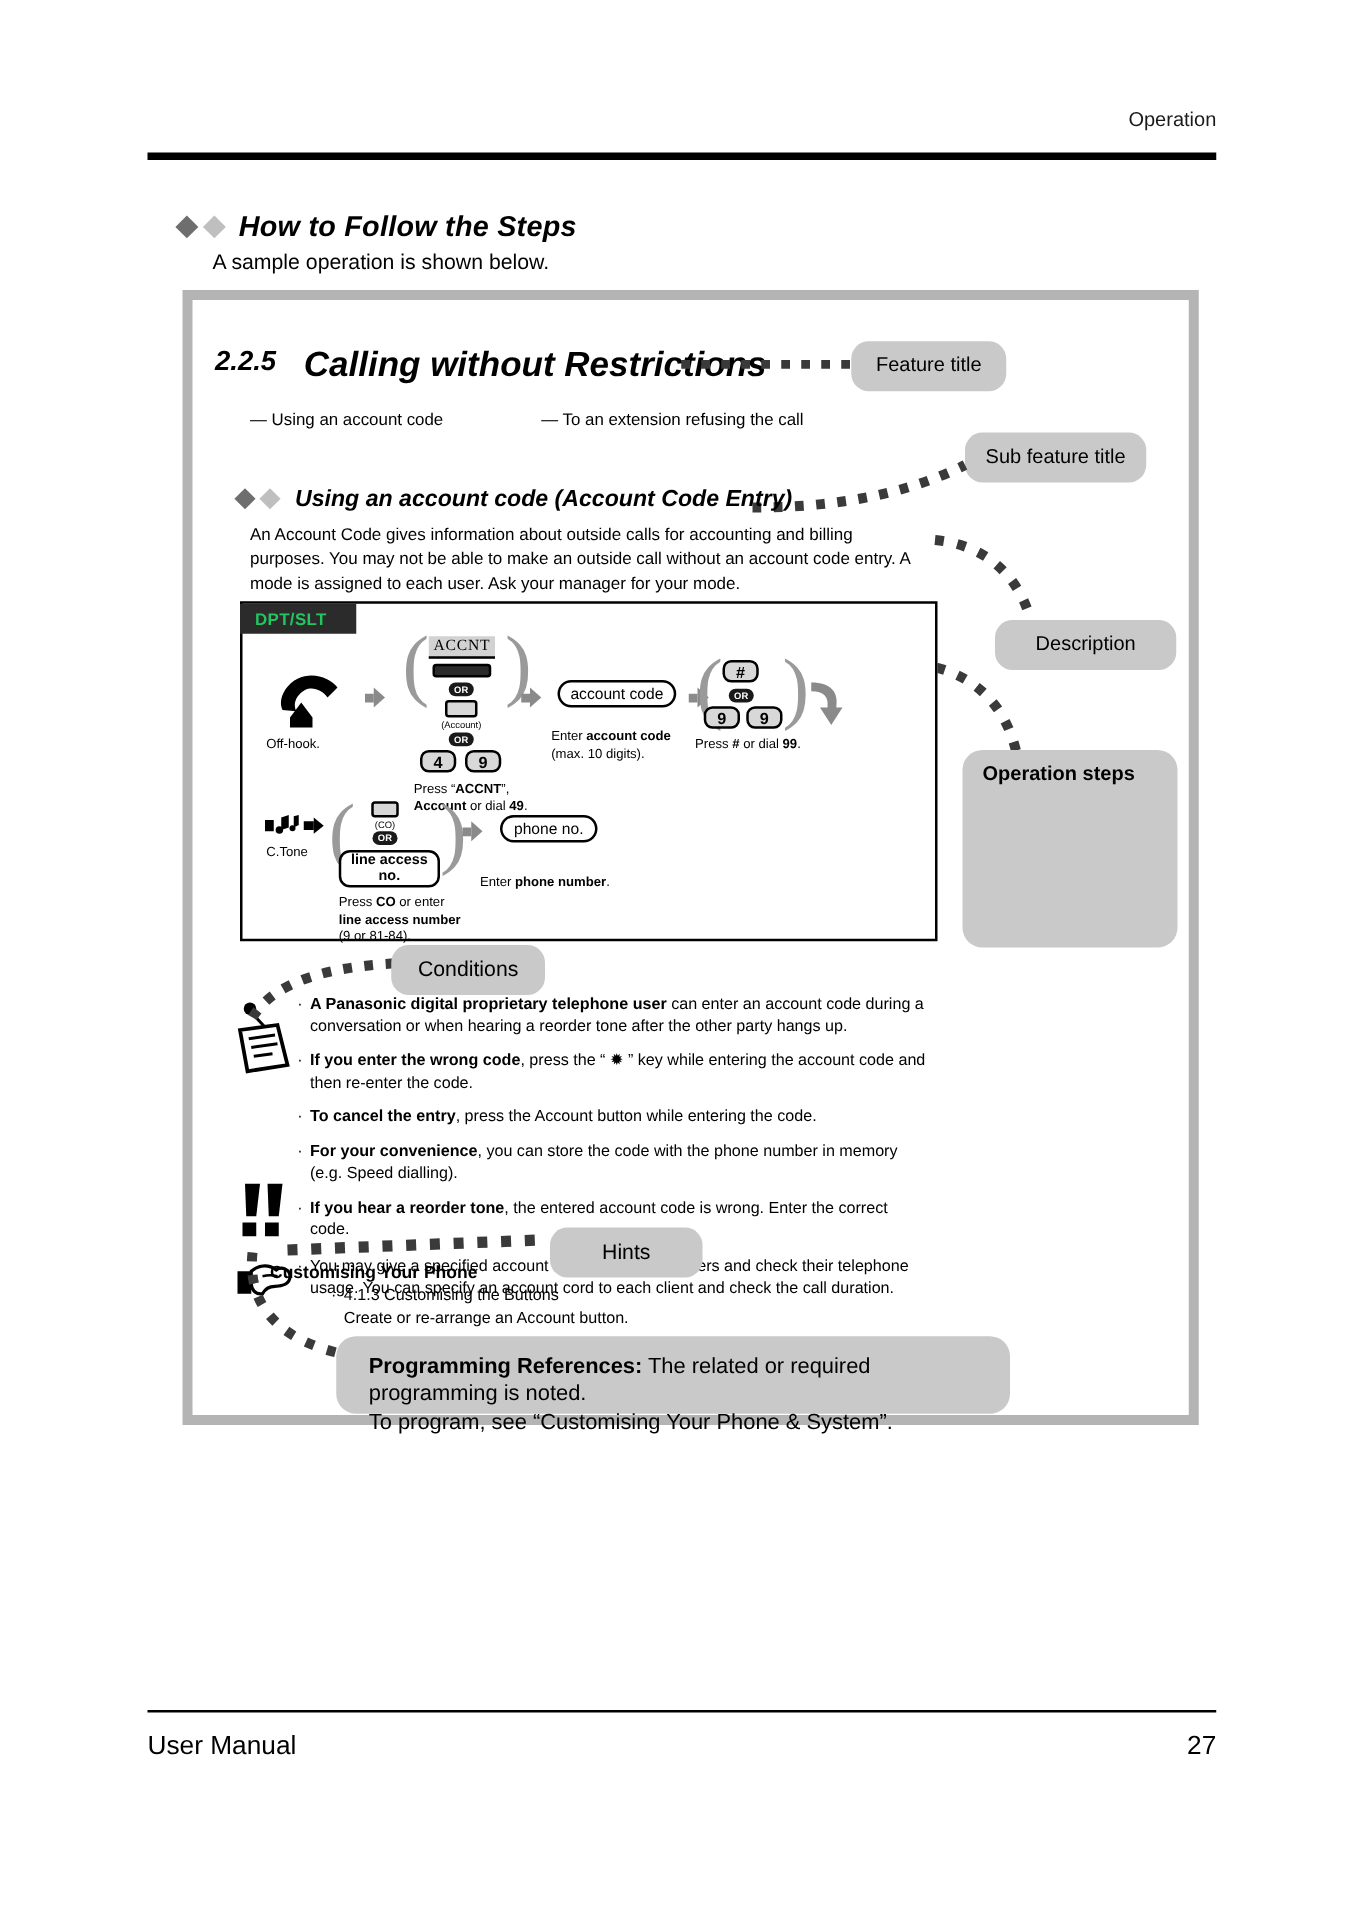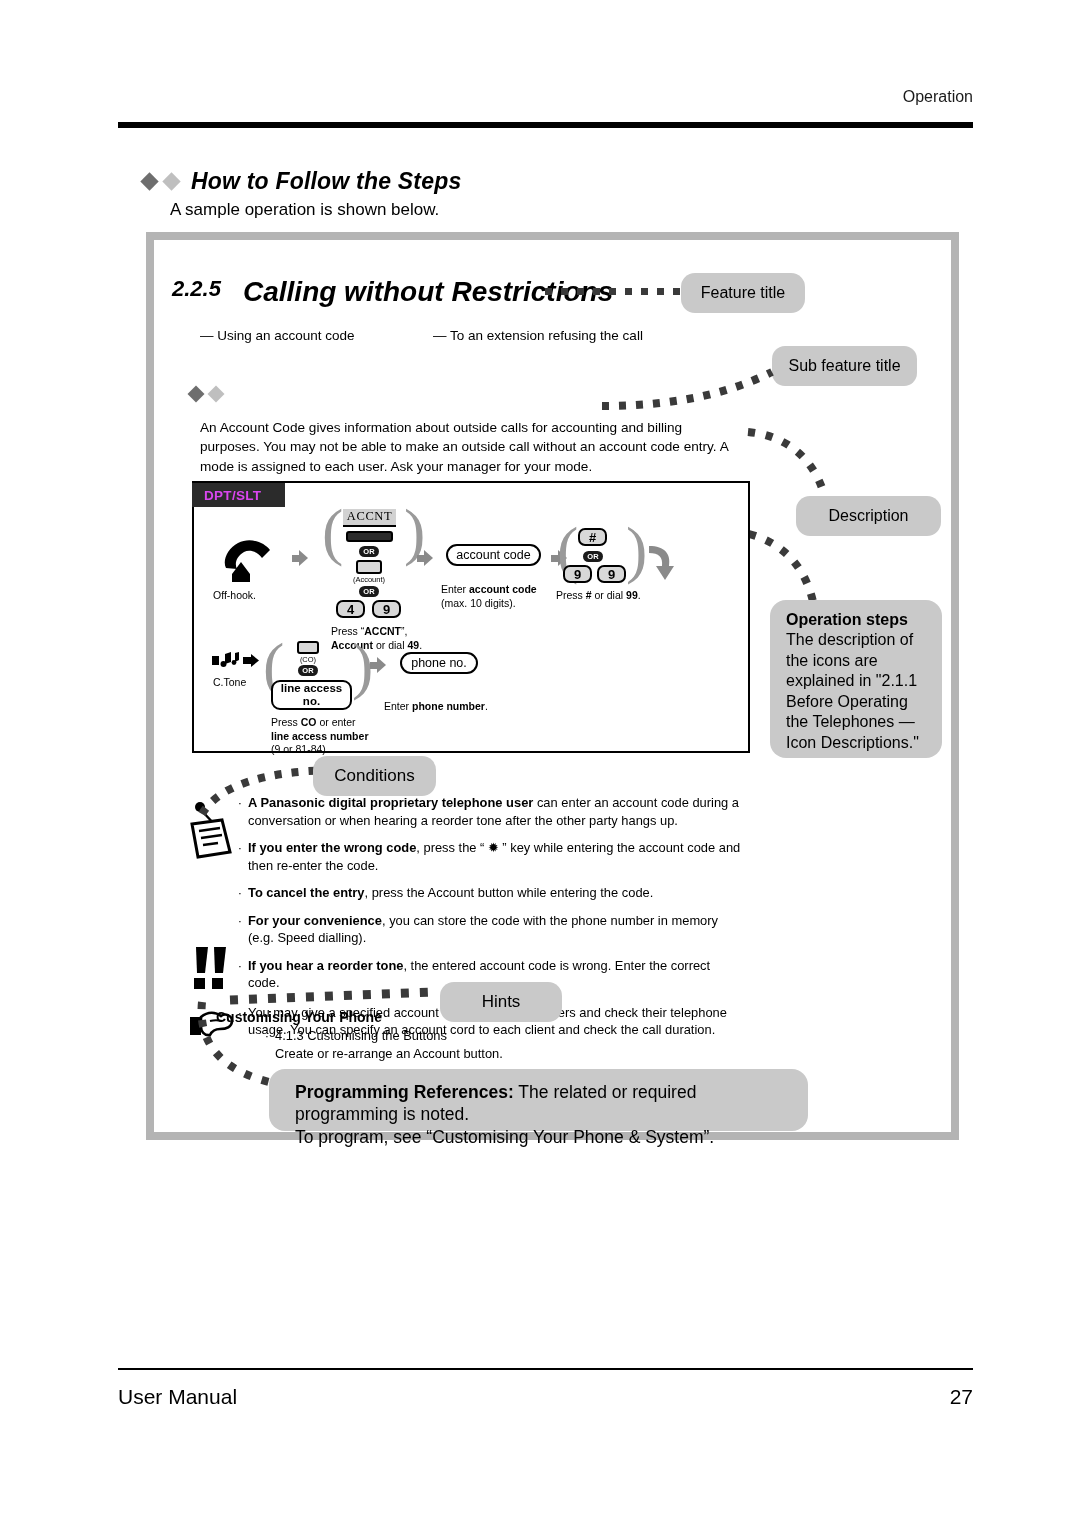--- a/index.html
+++ b/index.html
@@ -175,21 +175,21 @@
     background: #fff;
     box-sizing: border-box;
   }
   .ops-tag {
     position: absolute;
     left: 192px;
     top: 483px;
     width: 93px;
     height: 24px;
     background: #2b2b2b;
-    color: #d946ef;
+    color: #22c55e;
     font-size: 13.5px;
     font-weight: bold;
     display: flex;
     align-items: center;
     padding-left: 12px;
     box-sizing: border-box;
     letter-spacing: 0.3px;
   }
   .step-cap {
     position: absolute;
@@ -376,44 +376,44 @@
     <i style="width:7px;height:7px;"></i>
     <i style="width:7px;height:7px;"></i>
   <i style="width:7px;height:7px;"></i>
 </div>
 
 <div class="pill" style="left:681px; top:273px; width:124px; height:34px;">Feature title</div>
 
 <div class="dash-list" style="left:200px; top:328px;">— Using an account code</div>
 <div class="dash-list" style="left:433px; top:328px;">— To an extension refusing the call</div>
 
-<div class="pill" style="left:772px; top:346px; width:145px; height:35px;border-radius:13px;">Sub feature title</div>
+<div class="pill" style="left:772px; top:346px; width:145px; height:35px;">Sub feature title</div>
 
 <svg style="position:absolute; left:600px; top:366px;" width="180" height="46" viewBox="0 0 180 46">
   <path d="M2,40 C60,40 120,32 172,6" fill="none" stroke="#3a3a3a" stroke-width="8" stroke-dasharray="7 10" stroke-linecap="butt"></path>
 </svg>
 
 <div class="sub-heading">
   <span class="diamond dark"></span>
   <span class="diamond light"></span>
+  <span class="sub-heading-text">Using an account code (Account Code Entry)</span>
 </div>
 
 <div class="desc-para">An Account Code gives information about outside calls for accounting and billing purposes. You may not be able to make an outside call without an account code entry. A mode is assigned to each user. Ask your manager for your mode.</div>
 
 <svg style="position:absolute; left:746px; top:424px;" width="110" height="95" viewBox="0 0 110 95">
   <path d="M2,8 C45,12 75,40 82,88" fill="none" stroke="#3a3a3a" stroke-width="8" stroke-dasharray="7 11" stroke-linecap="butt"></path>
 </svg>
 <div class="pill" style="left:796px; top:496px; width:145px; height:35px;">Description</div>
 
 <svg style="position:absolute; left:747px; top:530px;" width="110" height="88" viewBox="0 0 110 88">
   <path d="M2,4 C40,14 62,42 68,82" fill="none" stroke="#3a3a3a" stroke-width="8" stroke-dasharray="7 11" stroke-linecap="butt"></path>
 </svg>
 <div class="pill-block" style="left:770px; top:600px; width:172px; height:158px;">
   <b>Operation steps</b>
-  <span>The description of the icons are explained in "2.1.1 Before Operating the Telephones — Icon Descriptions."</span>
 </div>
 
 <div class="ops-box"></div>
 <div class="ops-tag">DPT/SLT</div>
 
 <svg style="position:absolute; left:218px; top:538px;" width="58" height="46" viewBox="0 0 58 46">
   <path d="M8,30 C4,22 10,10 20,5 C32,-1 46,4 52,12 L44,20 C40,14 32,11 26,14 C19,18 16,25 19,31 Z" fill="#000"></path>
   <path d="M14,36 L14,44 L32,44 L32,36 Z M23,24 L32,36 L14,36 Z" fill="#000"></path>
 </svg>
 <div class="step-cap" style="left:213px; top:589px;">Off-hook.</div>

